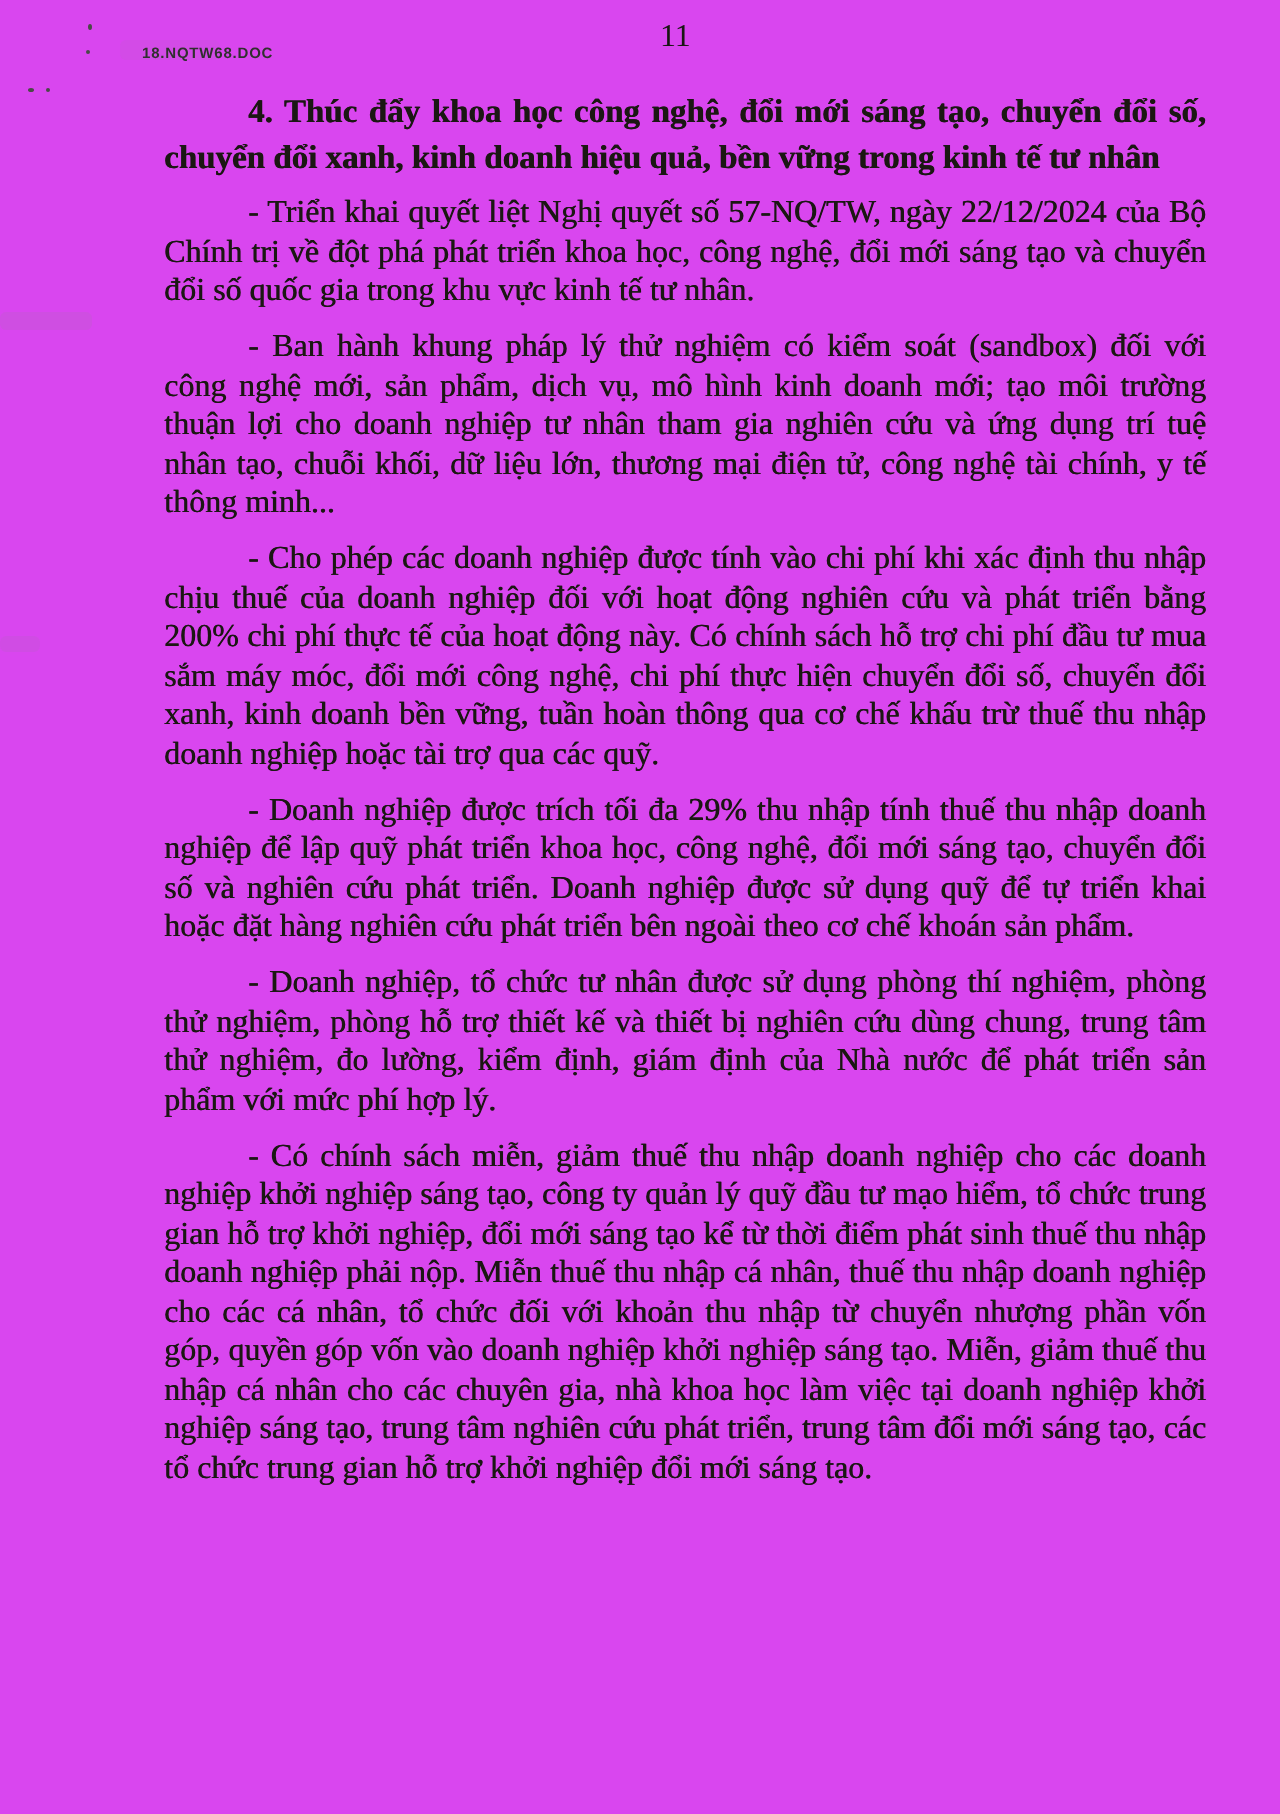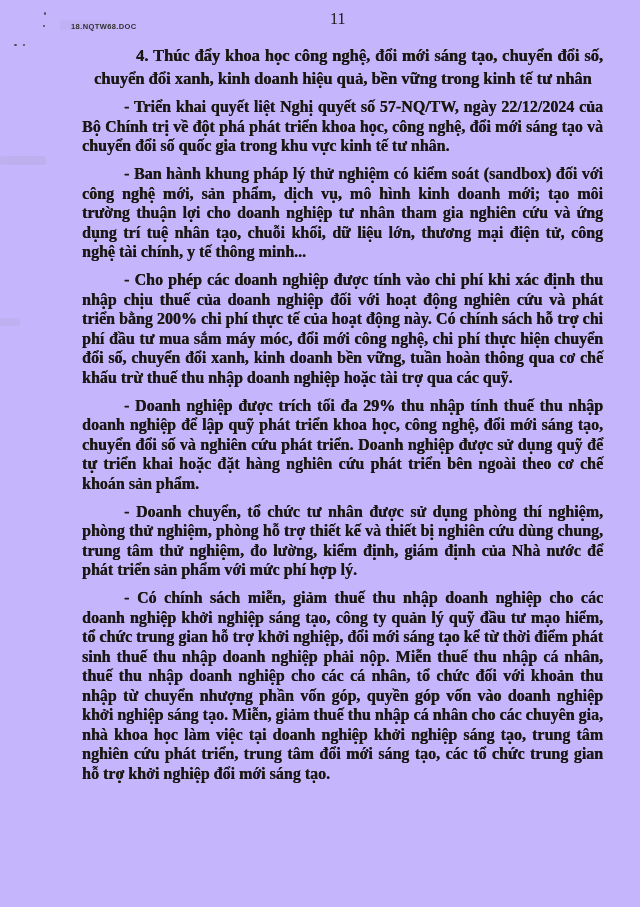--- a/index.html
+++ b/index.html
@@ -5,21 +5,21 @@
   html, body {
     margin: 0;
     padding: 0;
     background: #e8e8e8;
   }
   .page {
     position: relative;
     width: 640px;
     height: 907px;
     margin: 0 auto;
-    background: #c4b5fd;
+    background: #d946ef;
     color: #1b1713;
     font-family: "Liberation Serif", "DejaVu Serif", serif;
     overflow: hidden;
   }
   
   .doc-label {
     position: absolute;
     left: 71px;
     top: 22px;
     font-family: "Liberation Sans", "DejaVu Sans", sans-serif;
@@ -45,27 +45,26 @@
     font-size: 16px;
     line-height: 19.5px;
     text-align: justify;
     
     text-shadow: 0.3px 0 0 currentColor;
   }
   .content h2 {
     font-size: 16.5px;
     line-height: 23px;
     font-weight: bold;
-    margin: 0 0 7px 12px;
+    margin: 0 0 7px 0;
     text-indent: 42px;
   }
   .content p.para {
     margin: 0 0 8.5px 0;
     text-indent: 42px;
-    font-weight: bold;
   }
   
   .speck {
     position: absolute;
     background: #4a4a48;
     border-radius: 50%;
   }
   .speck.s1 { left: 44px; top: 12px; width: 2px; height: 3px; }
   .speck.s2 { left: 43px; top: 25px; width: 2px; height: 2px; }
   .speck.s3 { left: 14px; top: 44px; width: 3px; height: 2px; }
@@ -97,18 +96,18 @@
 
   <div class="content">
     <h2>4. Thúc đẩy khoa học công nghệ, đổi mới sáng tạo, chuyển đổi số, chuyển đổi xanh, kinh doanh hiệu quả, bền vững trong kinh tế tư nhân</h2>
 
     <div>
 
     <p class="para">- Triển khai quyết liệt Nghị quyết số 57-NQ/TW, ngày 22/12/2024 của Bộ Chính trị về đột phá phát triển khoa học, công nghệ, đổi mới sáng tạo và chuyển đổi số quốc gia trong khu vực kinh tế tư nhân.</p>
         <p class="para">- Ban hành khung pháp lý thử nghiệm có kiểm soát (sandbox) đối với công nghệ mới, sản phẩm, dịch vụ, mô hình kinh doanh mới; tạo môi trường thuận lợi cho doanh nghiệp tư nhân tham gia nghiên cứu và ứng dụng trí tuệ nhân tạo, chuỗi khối, dữ liệu lớn, thương mại điện tử, công nghệ tài chính, y tế thông minh...</p>
         <p class="para">- Cho phép các doanh nghiệp được tính vào chi phí khi xác định thu nhập chịu thuế của doanh nghiệp đối với hoạt động nghiên cứu và phát triển bằng 200% chi phí thực tế của hoạt động này. Có chính sách hỗ trợ chi phí đầu tư mua sắm máy móc, đổi mới công nghệ, chi phí thực hiện chuyển đổi số, chuyển đổi xanh, kinh doanh bền vững, tuần hoàn thông qua cơ chế khấu trừ thuế thu nhập doanh nghiệp hoặc tài trợ qua các quỹ.</p>
         <p class="para">- Doanh nghiệp được trích tối đa 29% thu nhập tính thuế thu nhập doanh nghiệp để lập quỹ phát triển khoa học, công nghệ, đổi mới sáng tạo, chuyển đổi số và nghiên cứu phát triển. Doanh nghiệp được sử dụng quỹ để tự triển khai hoặc đặt hàng nghiên cứu phát triển bên ngoài theo cơ chế khoán sản phẩm.</p>
-        <p class="para">- Doanh chuyển, tổ chức tư nhân được sử dụng phòng thí nghiệm, phòng thử nghiệm, phòng hỗ trợ thiết kế và thiết bị nghiên cứu dùng chung, trung tâm thử nghiệm, đo lường, kiểm định, giám định của Nhà nước để phát triển sản phẩm với mức phí hợp lý.</p>
+        <p class="para">- Doanh nghiệp, tổ chức tư nhân được sử dụng phòng thí nghiệm, phòng thử nghiệm, phòng hỗ trợ thiết kế và thiết bị nghiên cứu dùng chung, trung tâm thử nghiệm, đo lường, kiểm định, giám định của Nhà nước để phát triển sản phẩm với mức phí hợp lý.</p>
         <p class="para">- Có chính sách miễn, giảm thuế thu nhập doanh nghiệp cho các doanh nghiệp khởi nghiệp sáng tạo, công ty quản lý quỹ đầu tư mạo hiểm, tổ chức trung gian hỗ trợ khởi nghiệp, đổi mới sáng tạo kể từ thời điểm phát sinh thuế thu nhập doanh nghiệp phải nộp. Miễn thuế thu nhập cá nhân, thuế thu nhập doanh nghiệp cho các cá nhân, tổ chức đối với khoản thu nhập từ chuyển nhượng phần vốn góp, quyền góp vốn vào doanh nghiệp khởi nghiệp sáng tạo. Miễn, giảm thuế thu nhập cá nhân cho các chuyên gia, nhà khoa học làm việc tại doanh nghiệp khởi nghiệp sáng tạo, trung tâm nghiên cứu phát triển, trung tâm đổi mới sáng tạo, các tổ chức trung gian hỗ trợ khởi nghiệp đổi mới sáng tạo.</p>
       </div>
   </div>
 
 </div>
 
 </body></html>

